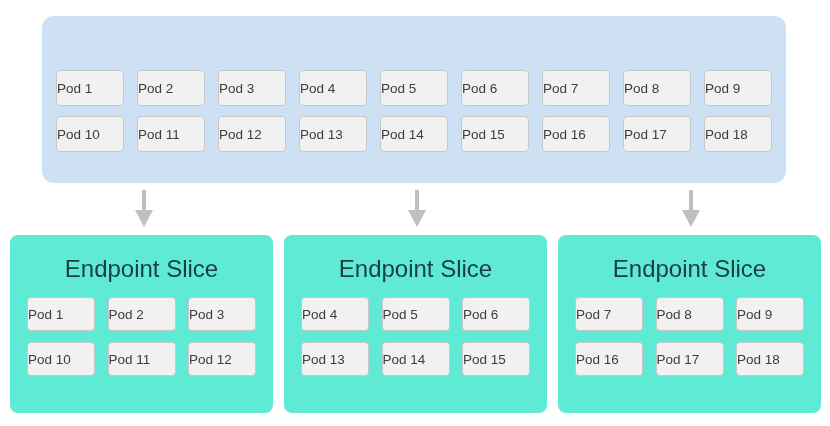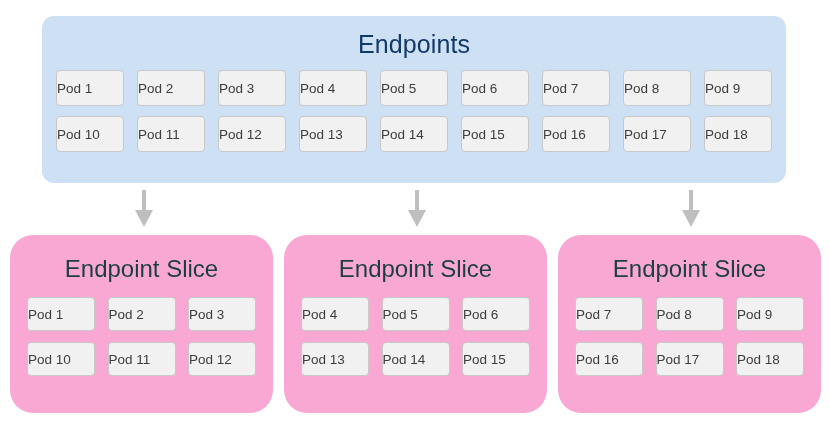--- a/index.html
+++ b/index.html
@@ -91,22 +91,22 @@
     border-right: 9px solid transparent;
     border-top: 17px solid #bfbfbf;
   }
 
   
   .slice-panel {
     position: absolute;
     top: 235px;
     width: 263px;
     height: 178px;
-    background: #f9a8d4;
-    border-radius: 23px;
+    background: #5eead4;
+    border-radius: 8px;
     box-sizing: border-box;
   }
   #slice-panel-0 { left: 10px; }
   #slice-panel-1 { left: 284px; }
   #slice-panel-2 { left: 558px; }
 
   .slice-title {
     position: absolute;
     left: 0;
     top: 20px;
@@ -132,21 +132,20 @@
     height: 34px;
     line-height: 34px;
   }
 </style>
 </head>
 <body>
 
 <div id="diagram-root">
 
   <div id="endpoints-panel">
-    <div id="endpoints-title">Endpoints</div>
 
     <div class="endpoints-rows">
       <div class="endpoints-row">
         <div class="pod">Pod 1</div>
         <div class="pod">Pod 2</div>
         <div class="pod">Pod 3</div>
         <div class="pod">Pod 4</div>
         <div class="pod">Pod 5</div>
         <div class="pod">Pod 6</div>
         <div class="pod">Pod 7</div>

